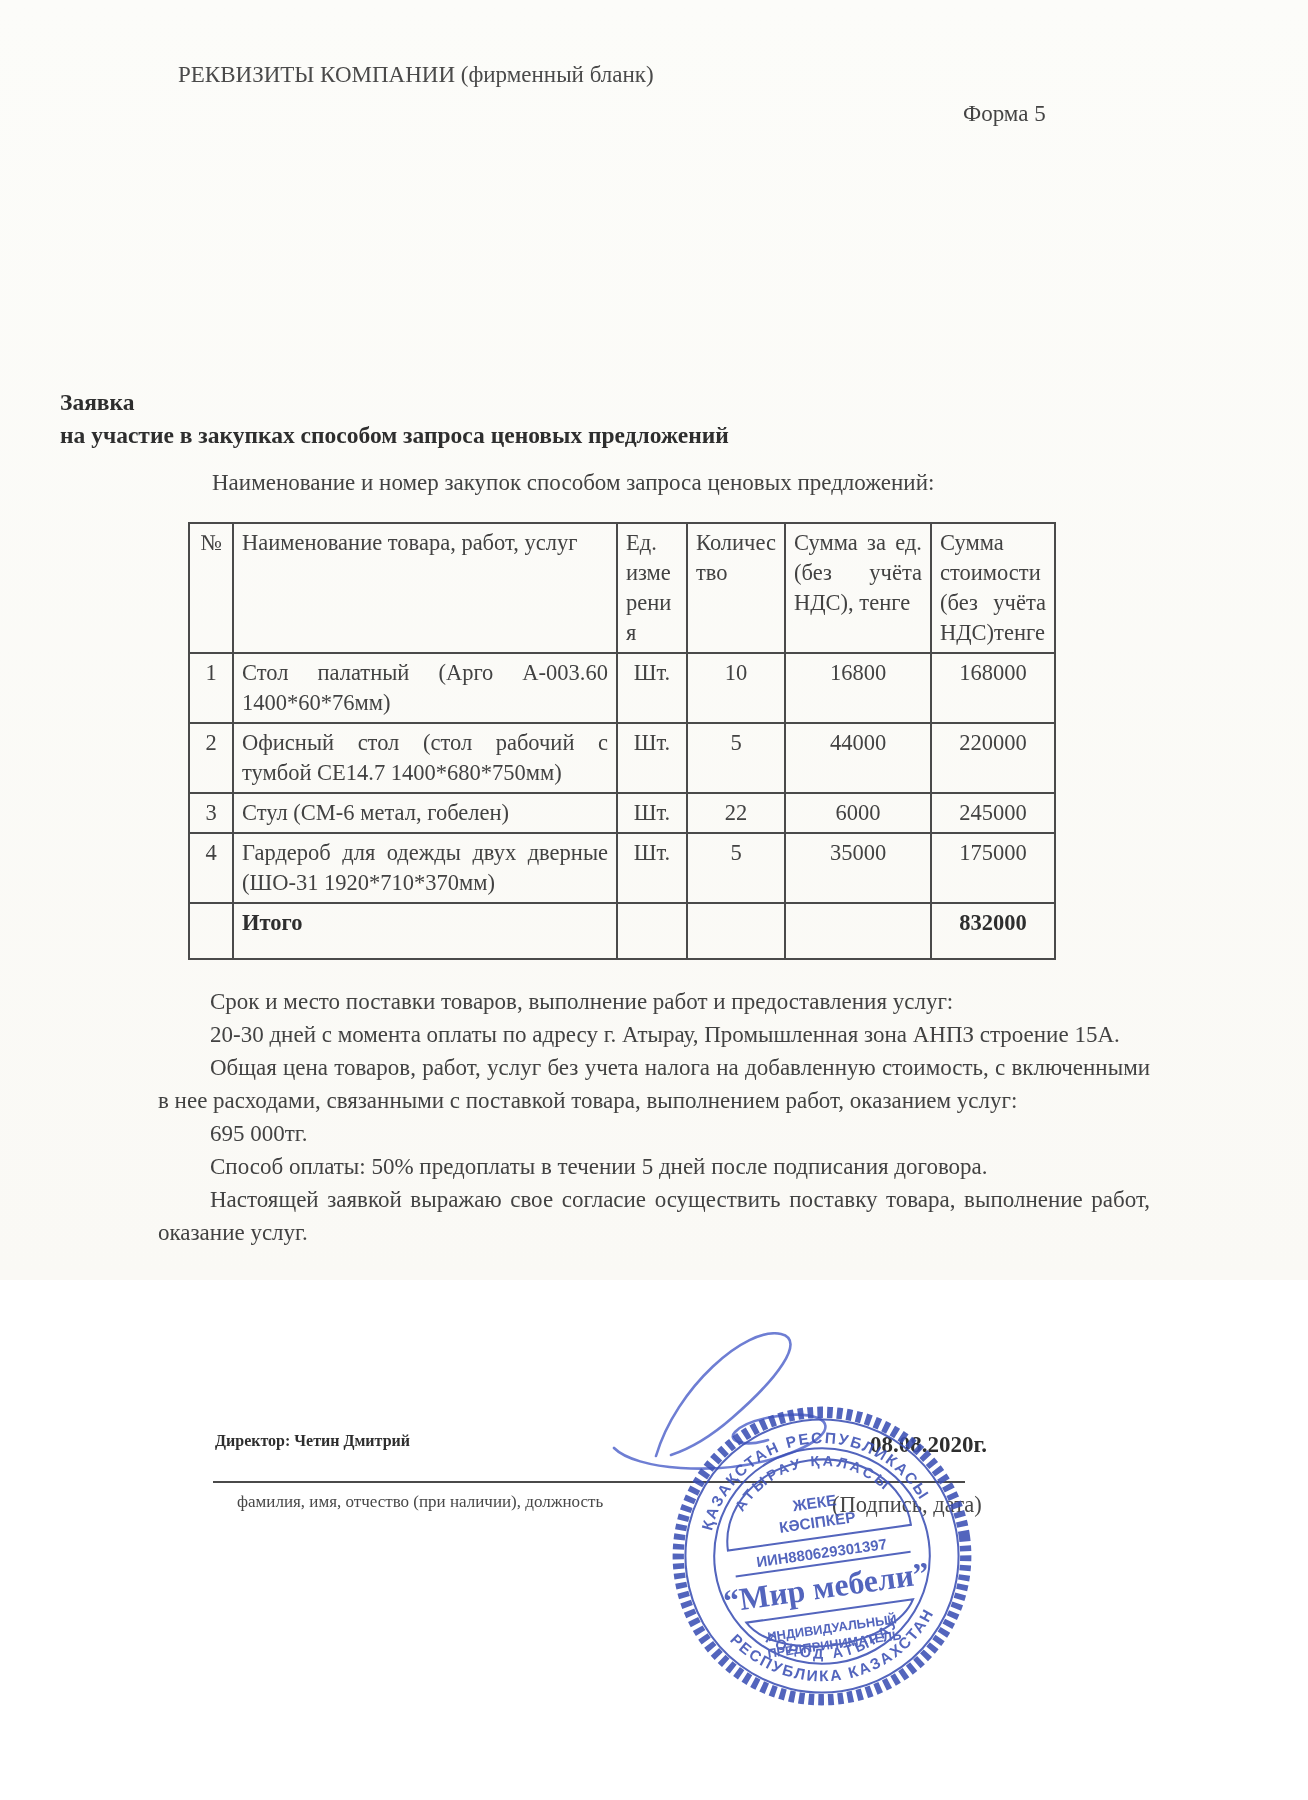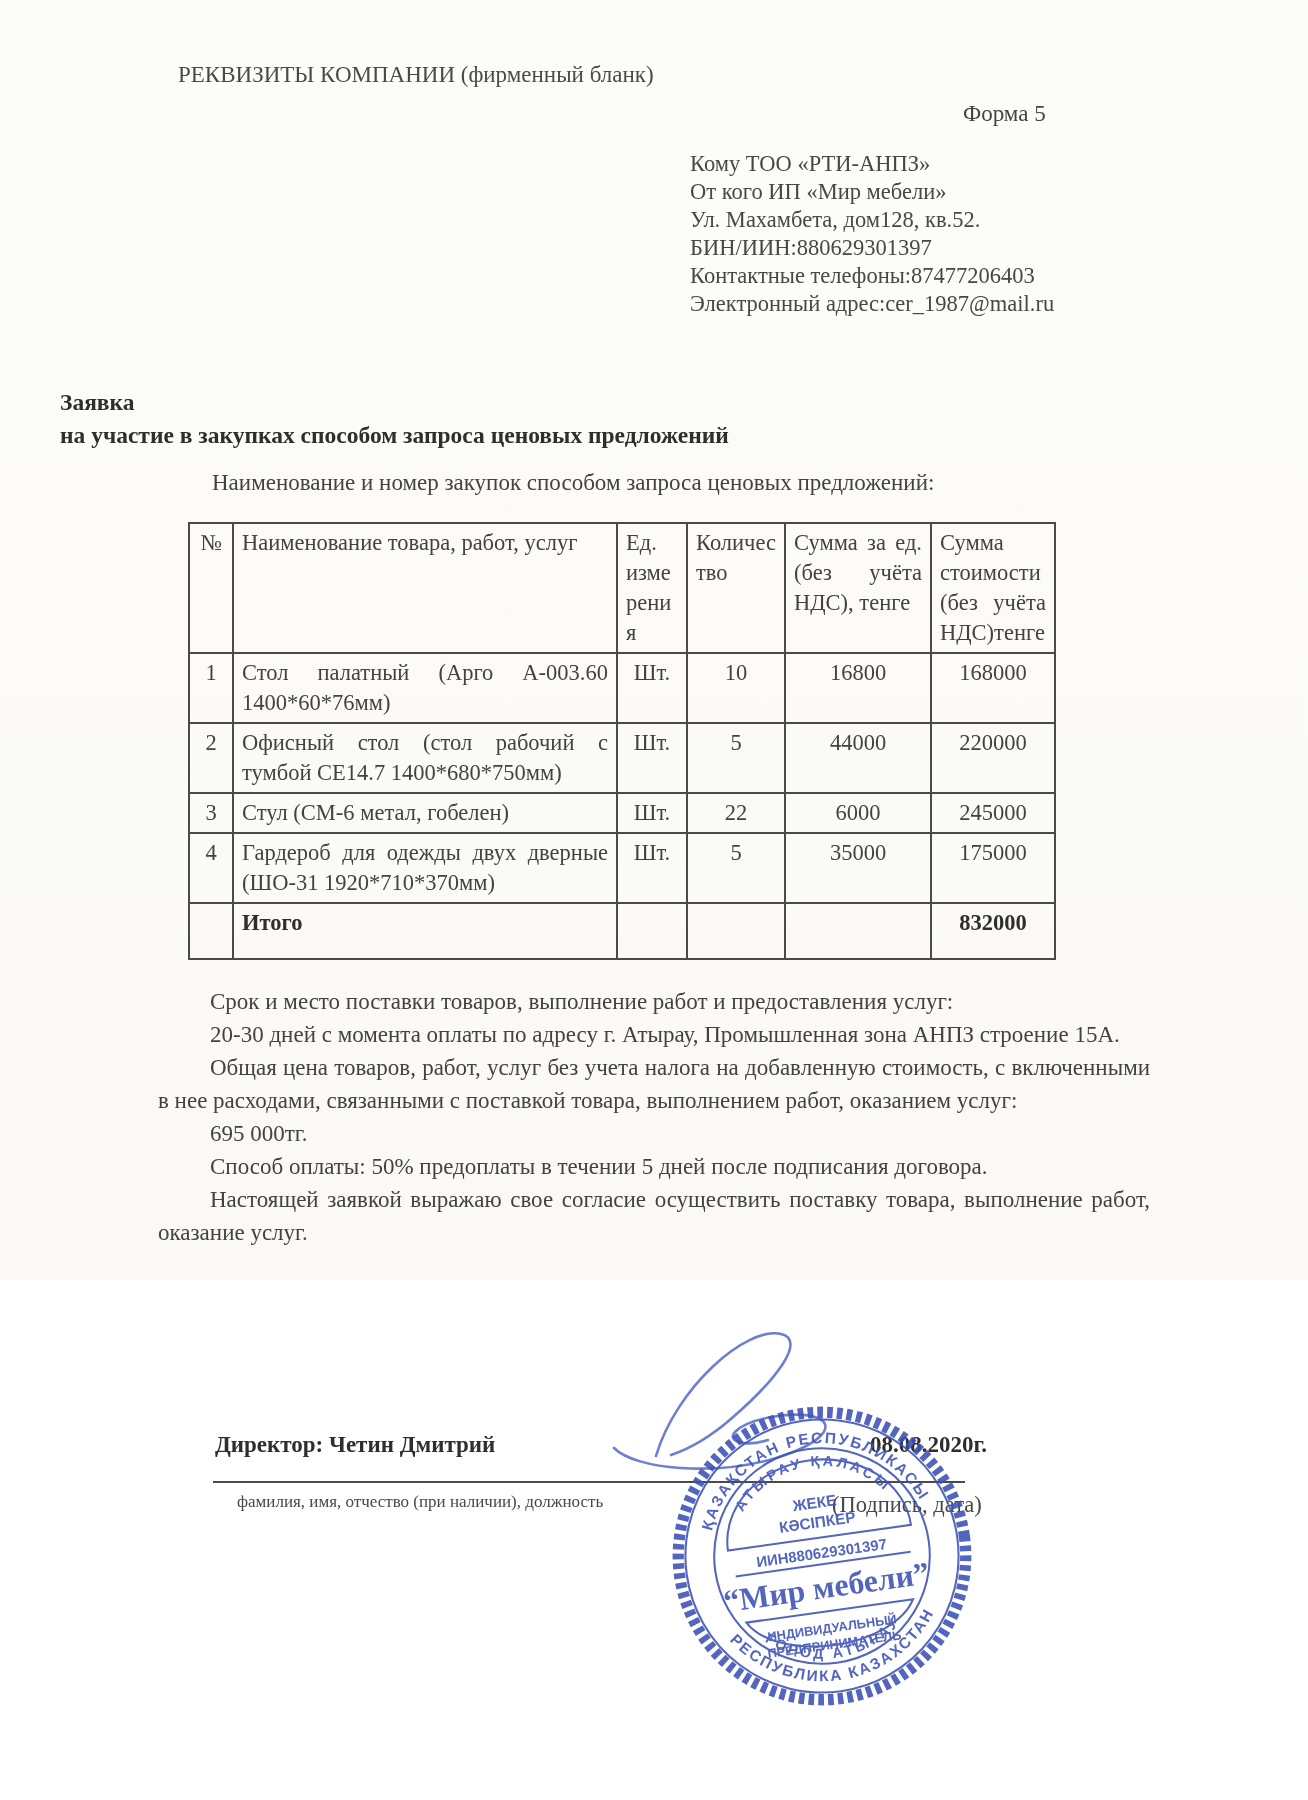--- a/index.html
+++ b/index.html
@@ -19,47 +19,39 @@
     position:absolute;left:188px;top:522px;width:866px;border-collapse:collapse;
     font-size:22.5px;line-height:30px;color:#424242;table-layout:fixed;
   }
   table.items td{border:2px solid #4a4a4a;padding:4px 8px;vertical-align:top;overflow-wrap:anywhere;}
   td.c{text-align:center;}
   td.j{text-align:justify;text-align-last:left;margin-top:39px;}
   tr.footer-row td{padding-bottom:20px;font-weight:bold;color:#2e2e2e;}
   .terms{position:absolute;left:158px;top:985px;width:992px;font-size:23px;line-height:33px;
     text-align:justify;color:#424242;}
   .terms p{margin:0;text-indent:52px;}
-  .sig-director{position:absolute;left:215px;top:1432px;font-size:23px;font-weight:bold;color:#2e2e2e;}
+  .sig-director{position:absolute;left:215px;top:1432px;font-size:16px;font-weight:bold;color:#2e2e2e;}
   .sig-date{position:absolute;left:870px;top:1432px;font-size:23px;font-weight:bold;color:#2e2e2e;}
   .sig-line{position:absolute;left:213px;top:1481px;width:752px;border-top:2px solid #4a4a4a;height:0;}
   .sig-caption-left{position:absolute;left:230px;top:1492px;font-size:17px;color:#474747;margin-left:7px;}
   .sig-caption-right{position:absolute;left:832px;top:1492px;font-size:22.5px;color:#474747;}
   .stamp{position:absolute;left:668px;top:1402px;width:308px;height:308px;
     transform:rotate(-8deg);opacity:.88;}
   .ink-signature{position:absolute;left:596px;top:1318px;width:330px;height:180px;opacity:.8;}
   .stamp-text{font-family:"Liberation Sans",sans-serif;font-weight:bold;}
   .stamp-name{font-family:"Liberation Serif",serif;font-weight:bold;}
 </style>
 </head>
 <body>
 
 <div class="page">
 
   <div class="header-note">РЕКВИЗИТЫ КОМПАНИИ (фирменный бланк)</div>
   <div class="form-label">Форма 5</div>
 
-  <div class="recipient">
-    <div>Кому ТОО «РТИ-АНПЗ»</div>
-    <div>От кого ИП «Мир мебели»</div>
-    <div>Ул. Махамбета, дом128, кв.52.</div>
-    <div>БИН/ИИН:880629301397</div>
-    <div>Контактные телефоны:87477206403</div>
-    <div>Электронный адрес:cer_1987@mail.ru</div>
-  </div>
 
   <div class="doc-title">
     <div>Заявка</div>
     <div>на участие в закупках способом запроса ценовых предложений</div>
   </div>
 
   <div class="intro">Наименование и номер закупок способом запроса ценовых предложений:</div>
 
   <table class="items">
     <colgroup>

